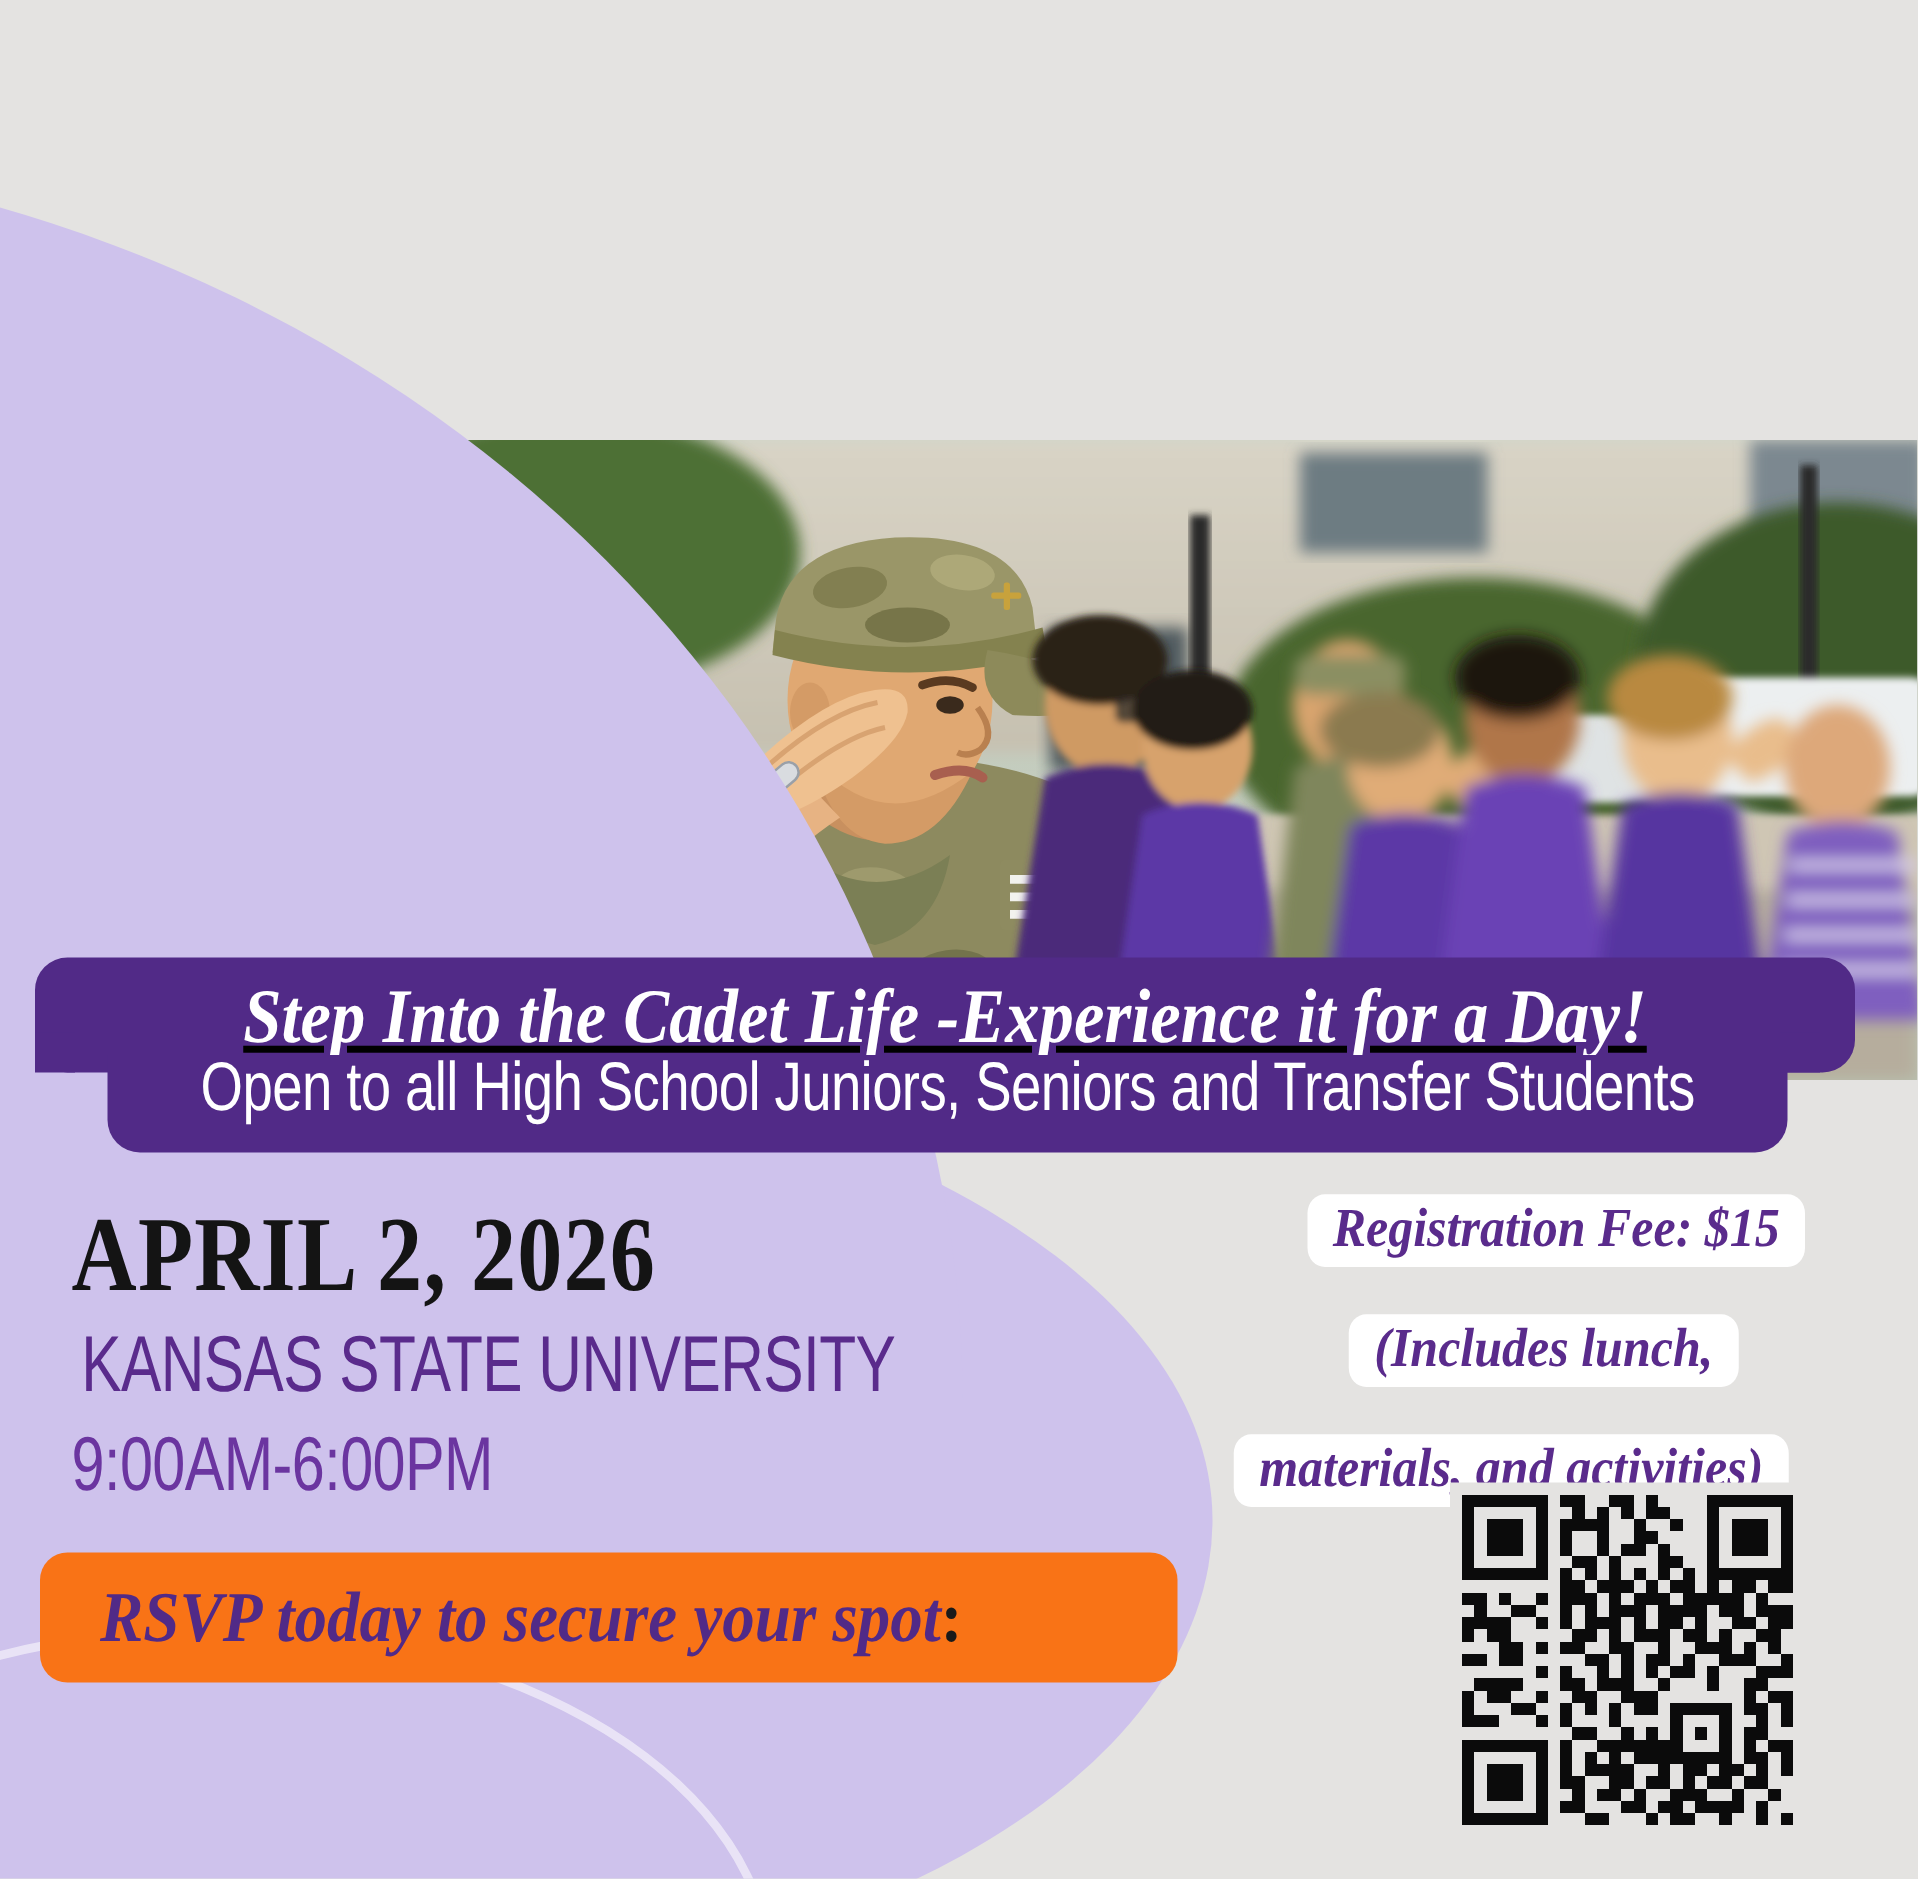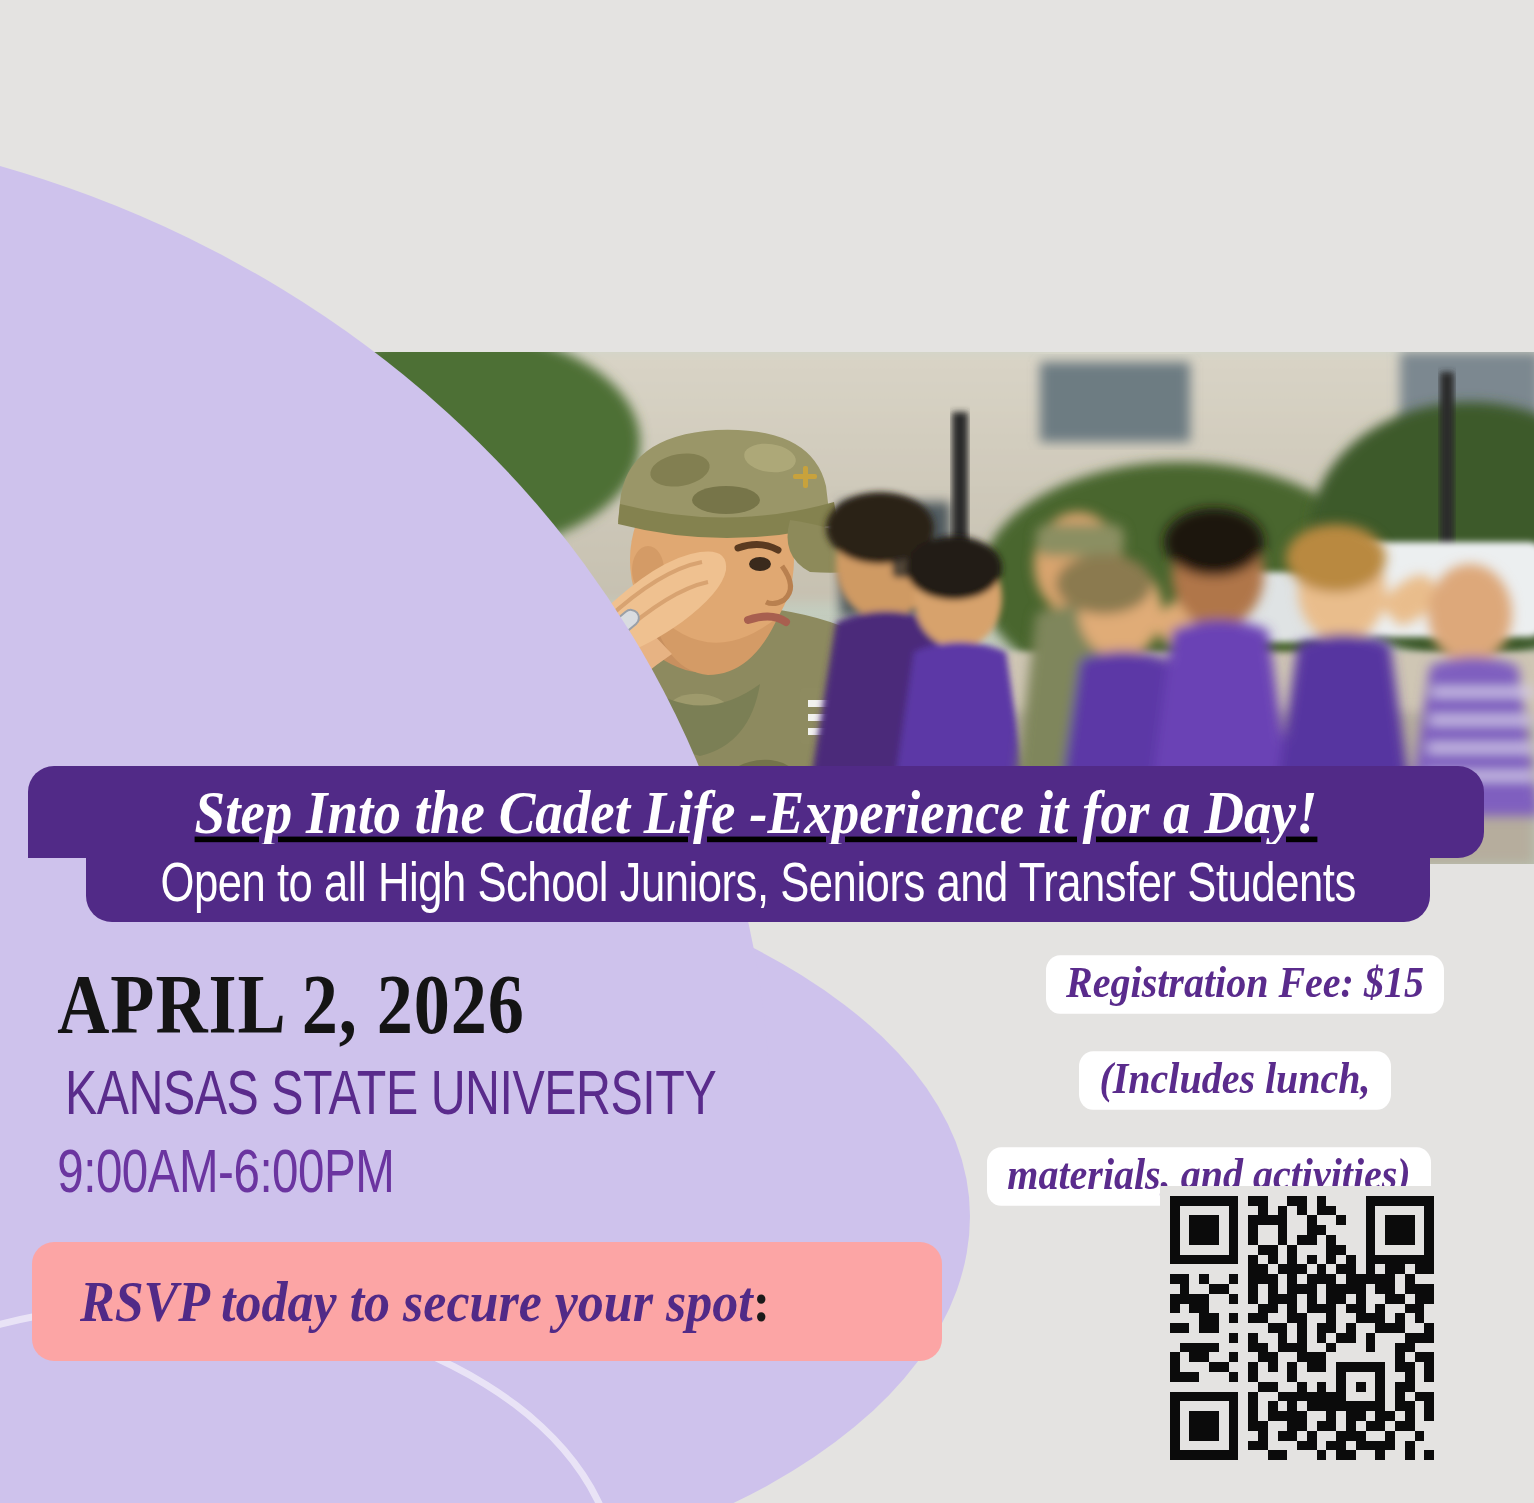--- a/index.html
+++ b/index.html
@@ -134,21 +134,21 @@
     transform: scaleY(1.12);
   }
   .tagline-bottom {
     position: absolute;
     left: 86px; top: 78px;
     width: 1344px;
     height: 78px;
     background: #512A87;
     border-radius: 0 0 26px 26px;
     display: flex;
-    align-items: center;
+    align-items: flex-start;
     justify-content: center;
   }
   .tagline-bottom-text {
     color: #FFFFFF;
     font-family: "Liberation Sans", sans-serif;
     font-weight: normal;
     font-size: 45px;
     white-space: nowrap;
     transform: scaleY(1.22) scaleX(0.97);
     letter-spacing: -0.5px;
@@ -231,22 +231,22 @@
   }
   .fee-l1 { align-self: center; margin-left: 34px; }
   .fee-l2 { align-self: center; margin-left: 14px; }
   .fee-l3 { align-self: center; margin-left: -38px; }
 
   
   .rsvp-box {
     position: absolute;
     left: 32px; top: 1242px;
     width: 910px;
-    height: 119px;
-    background: #fca5a5;
+    height: 104px;
+    background: #f97316;
     border-radius: 22px;
     z-index: 25;
     display: flex;
     align-items: center;
     padding-left: 48px;
   }
   .rsvp-text {
     color: #512A87;
     font-family: "Liberation Serif", serif;
     font-style: italic;

